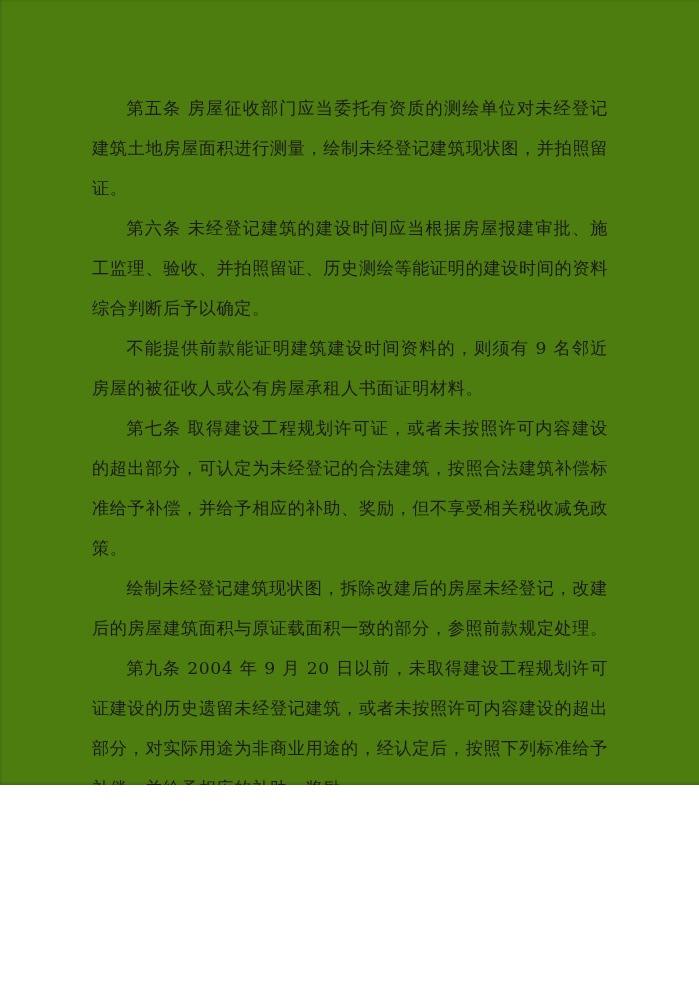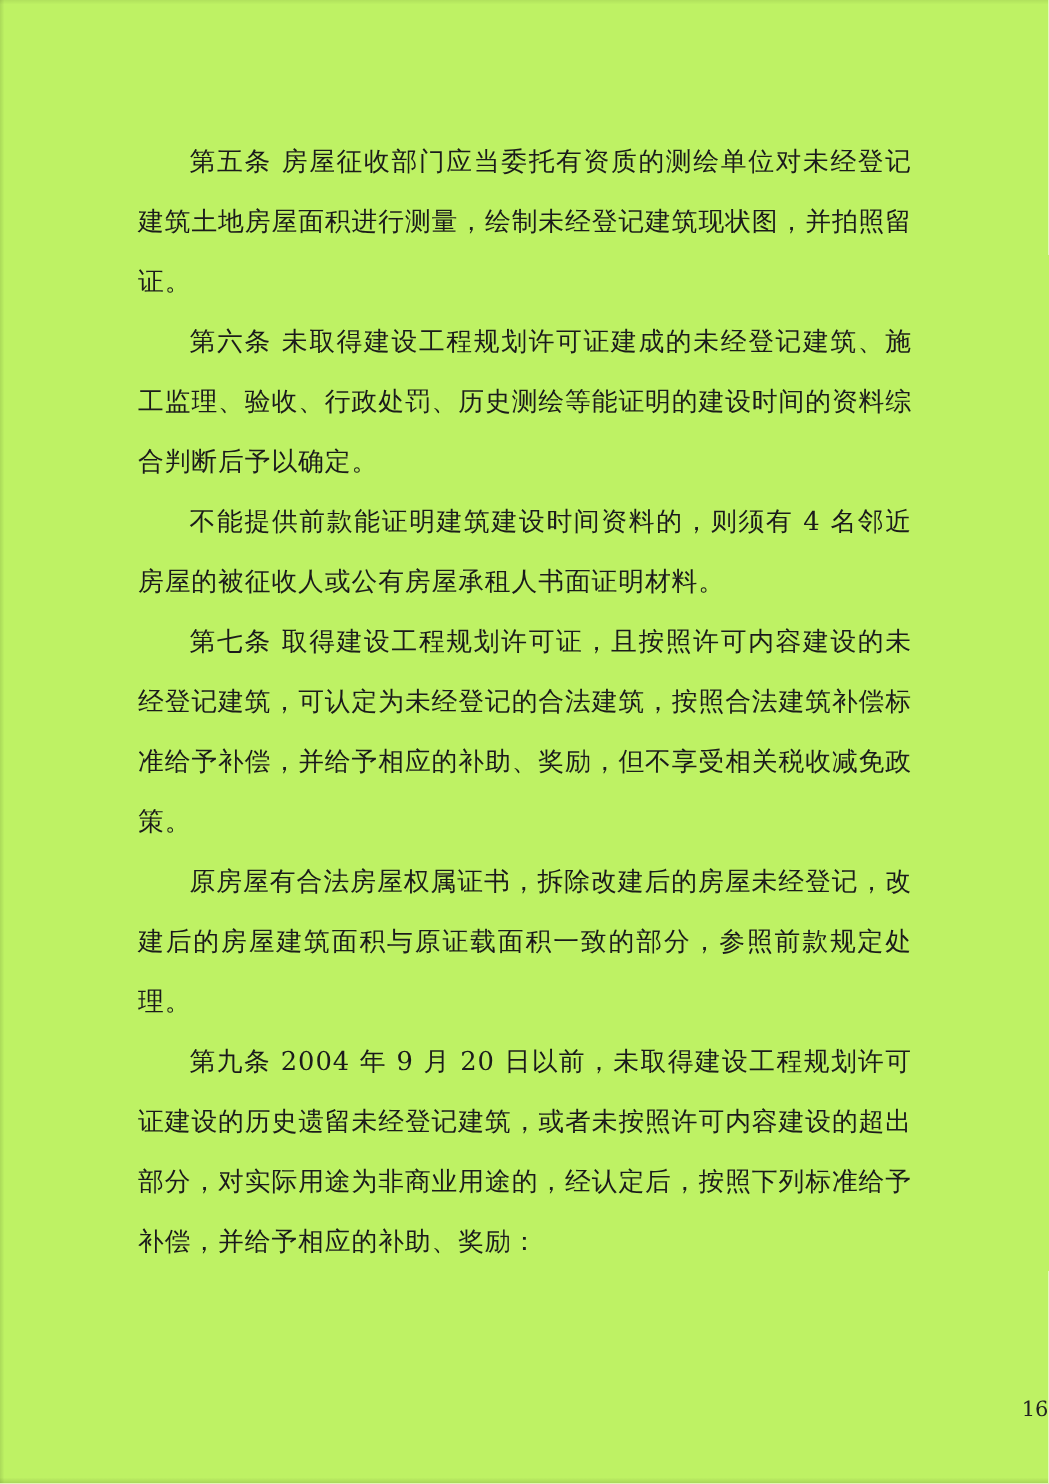--- a/index.html
+++ b/index.html
@@ -3,22 +3,22 @@
 <meta charset="utf-8">
 <style>
   html, body {
     margin: 0;
     padding: 0;
     background: #ffffff;
   }
   .page {
     position: relative;
     width: 699px;
-    height: 989px;
-    background: #bef264;
+    height: 785px;
+    background: #4d7c0f;
     box-sizing: border-box;
     overflow: hidden;
   }
   .content {
     position: absolute;
     left: 92px;
     top: 88px;
     width: 516px;
   }
   .para {
@@ -65,21 +65,21 @@
 </head>
 <body>
 
 <div class="page">
   <div class="edge-shadow-top"></div>
   <div class="edge-shadow-left"></div>
   <div class="edge-shadow-bottom"></div>
 
   <div class="content">
     <p class="para">第五条 房屋征收部门应当委托有资质的测绘单位对未经登记建筑土地房屋面积进行测量，绘制未经登记建筑现状图，并拍照留证。</p>
-    <p class="para">第六条 未取得建设工程规划许可证建成的未经登记建筑、施工监理、验收、行政处罚、历史测绘等能证明的建设时间的资料综合判断后予以确定。</p>
-    <p class="para">不能提供前款能证明建筑建设时间资料的，则须有 4 名邻近房屋的被征收人或公有房屋承租人书面证明材料。</p>
-    <p class="para">第七条 取得建设工程规划许可证，且按照许可内容建设的未经登记建筑，可认定为未经登记的合法建筑，按照合法建筑补偿标准给予补偿，并给予相应的补助、奖励，但不享受相关税收减免政策。</p>
-    <p class="para">原房屋有合法房屋权属证书，拆除改建后的房屋未经登记，改建后的房屋建筑面积与原证载面积一致的部分，参照前款规定处理。</p>
+    <p class="para">第六条 未经登记建筑的建设时间应当根据房屋报建审批、施工监理、验收、并拍照留证、历史测绘等能证明的建设时间的资料综合判断后予以确定。</p>
+    <p class="para">不能提供前款能证明建筑建设时间资料的，则须有 9 名邻近房屋的被征收人或公有房屋承租人书面证明材料。</p>
+    <p class="para">第七条 取得建设工程规划许可证，或者未按照许可内容建设的超出部分，可认定为未经登记的合法建筑，按照合法建筑补偿标准给予补偿，并给予相应的补助、奖励，但不享受相关税收减免政策。</p>
+    <p class="para">绘制未经登记建筑现状图，拆除改建后的房屋未经登记，改建后的房屋建筑面积与原证载面积一致的部分，参照前款规定处理。</p>
     <p class="para">第九条 2004 年 9 月 20 日以前，未取得建设工程规划许可证建设的历史遗留未经登记建筑，或者未按照许可内容建设的超出部分，对实际用途为非商业用途的，经认定后，按照下列标准给予补偿，并给予相应的补助、奖励：</p>
   </div>
 
   <div class="page-number">16</div>
 </div>
 
 </body></html>

